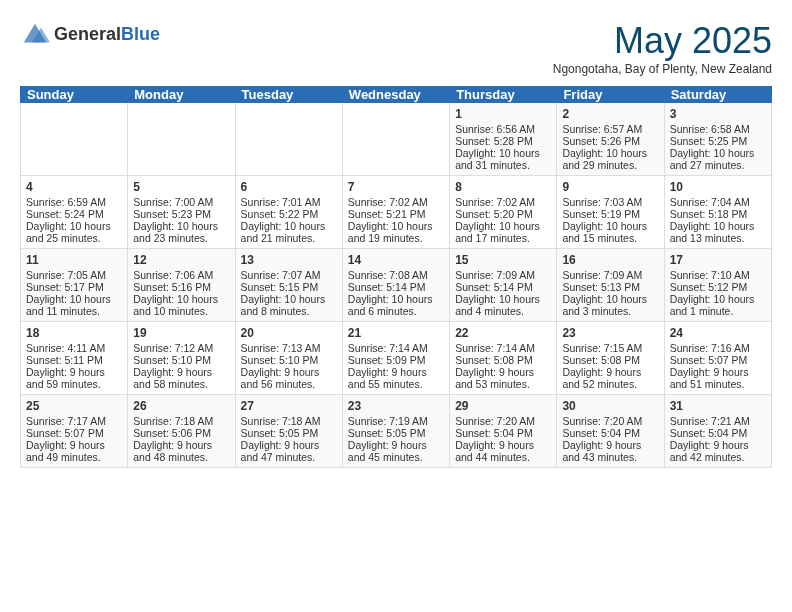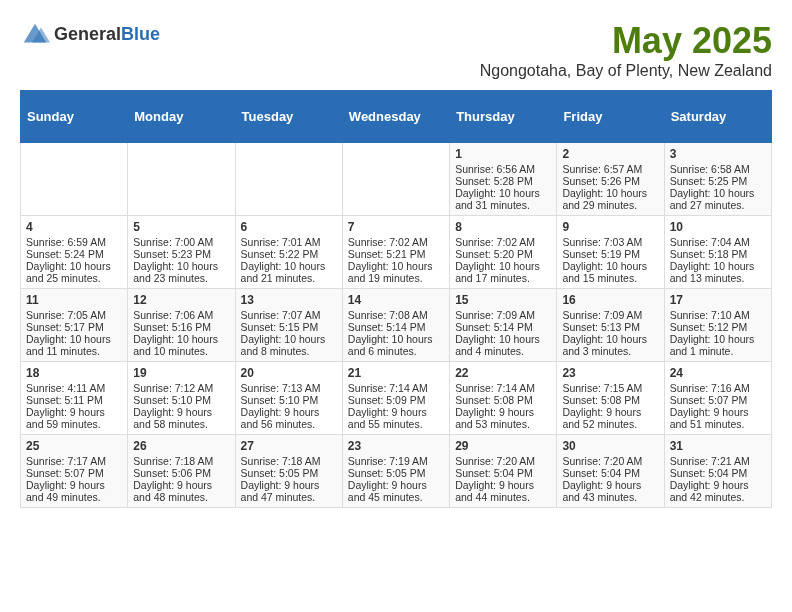--- a/index.html
+++ b/index.html
@@ -38,36 +38,36 @@
     .logo-icon {
       width: 30px;
       height: 30px;
       margin-right: 4px;
     }
     .title-section {
       text-align: right;
     }
     .month-title {
       font-size: 36px;
-      font-weight: bold;
-      color: #4d7c0f;
+      font-weight: normal;
+      color: #0c4a6e;
     }
     .location-title {
-      font-size: 16px;
+      font-size: 12px;
       color: #333;
     }
     .calendar-table {
       width: 100%;
       border-collapse: collapse;
     }
     .calendar-table th {
       background: #2a6db5;
       color: #fff;
       text-align: left;
-      padding: 18px 6px;
+      padding: 0 6px;
       font-size: 13px;
       border: 1px solid #2a6db5;
     }
     .calendar-table td {
       vertical-align: top;
       padding: 4px 5px;
       font-size: 10.5px;
       color: #333;
       border: 1px solid #ddd;
       min-height: 80px;

